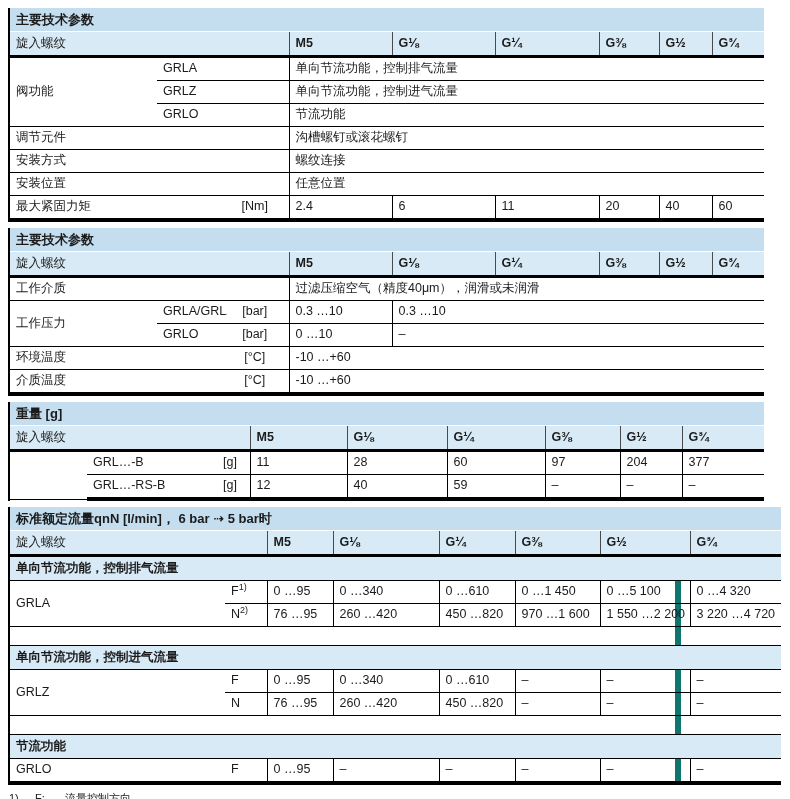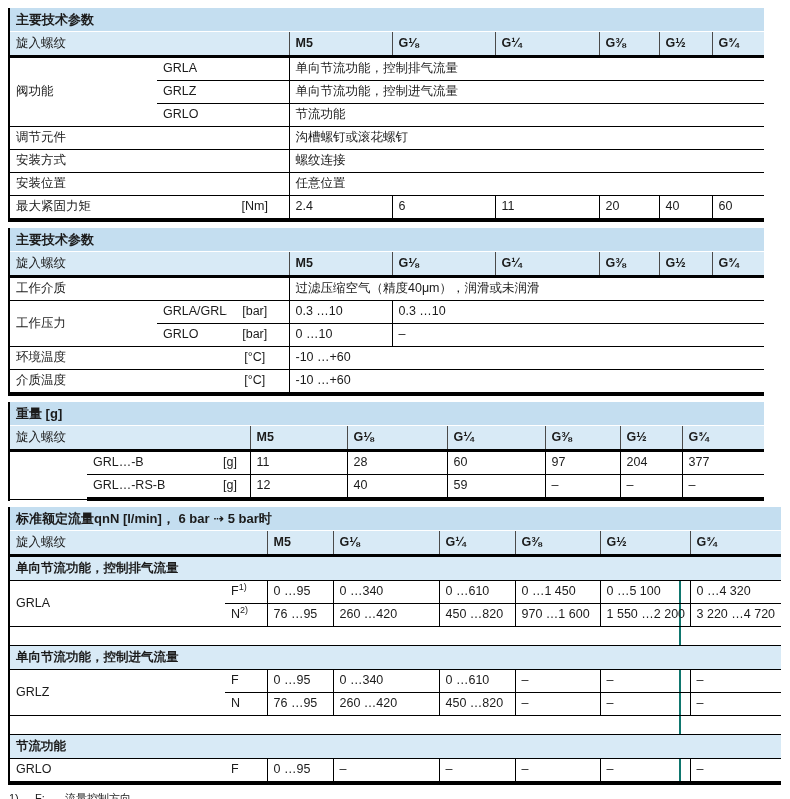--- a/index.html
+++ b/index.html
@@ -9,21 +9,21 @@
   }
   *{margin:0;padding:0;box-sizing:border-box;}
   html,body{background:#fff;}
   body{
     width:790px;height:799px;overflow:hidden;
     font-family:"Liberation Sans","DejaVu Sans",sans-serif;
     color:var(--text);
   }
   .sheet{padding:8px 0 0 8px;}
   .sec{border-left:2px solid #000;width:756px;margin-bottom:6px;}
-  .sec.wide{border-right:2px solid #0f766e;width:673px;}
+  .sec.wide{border-right:6px solid #0f766e;width:673px;}
   table{border-collapse:collapse;table-layout:fixed;width:754px;}
   .sec.wide table{width:771px;}
   td{
     font-size:12.5px;line-height:15px;font-weight:400;
     padding:3px 6px 4px 6px;text-align:left;vertical-align:middle;
     white-space:nowrap;overflow:hidden;
   }
   tr.title td{
     background:var(--title_bar);font-weight:700;font-size:13px;
     border-bottom:1.5px solid #fff;padding-top:4px;

